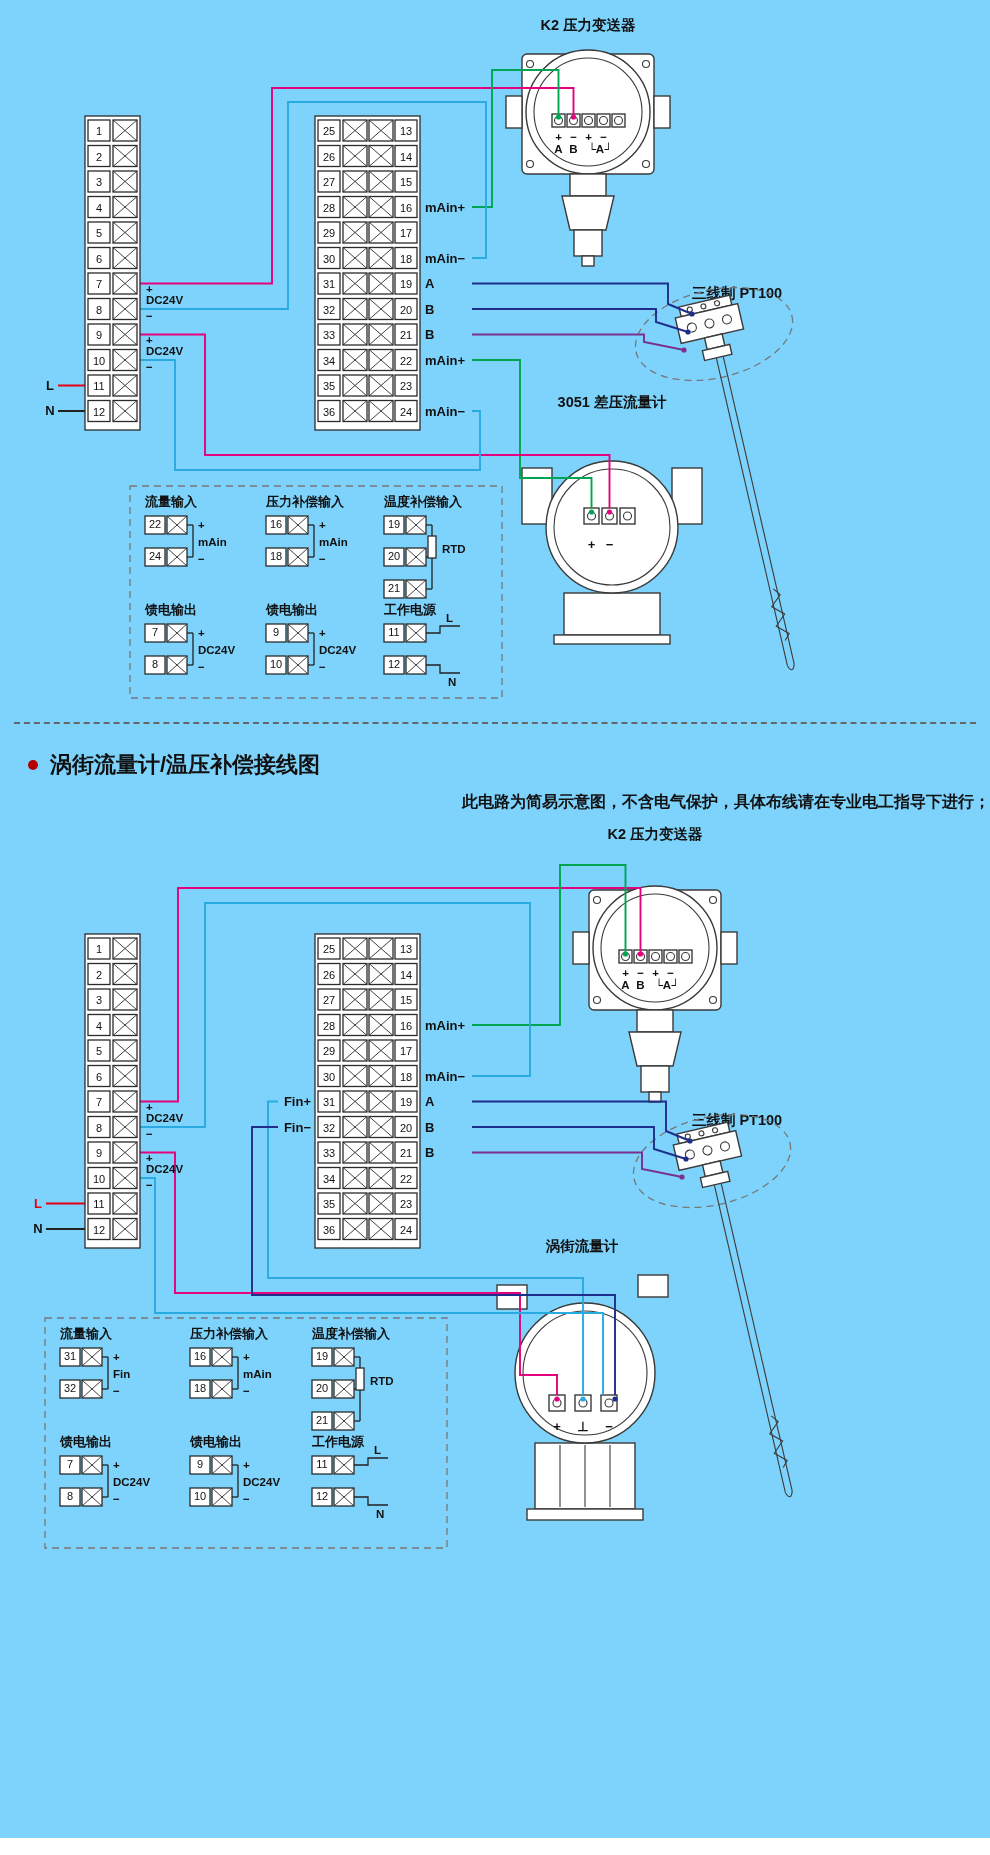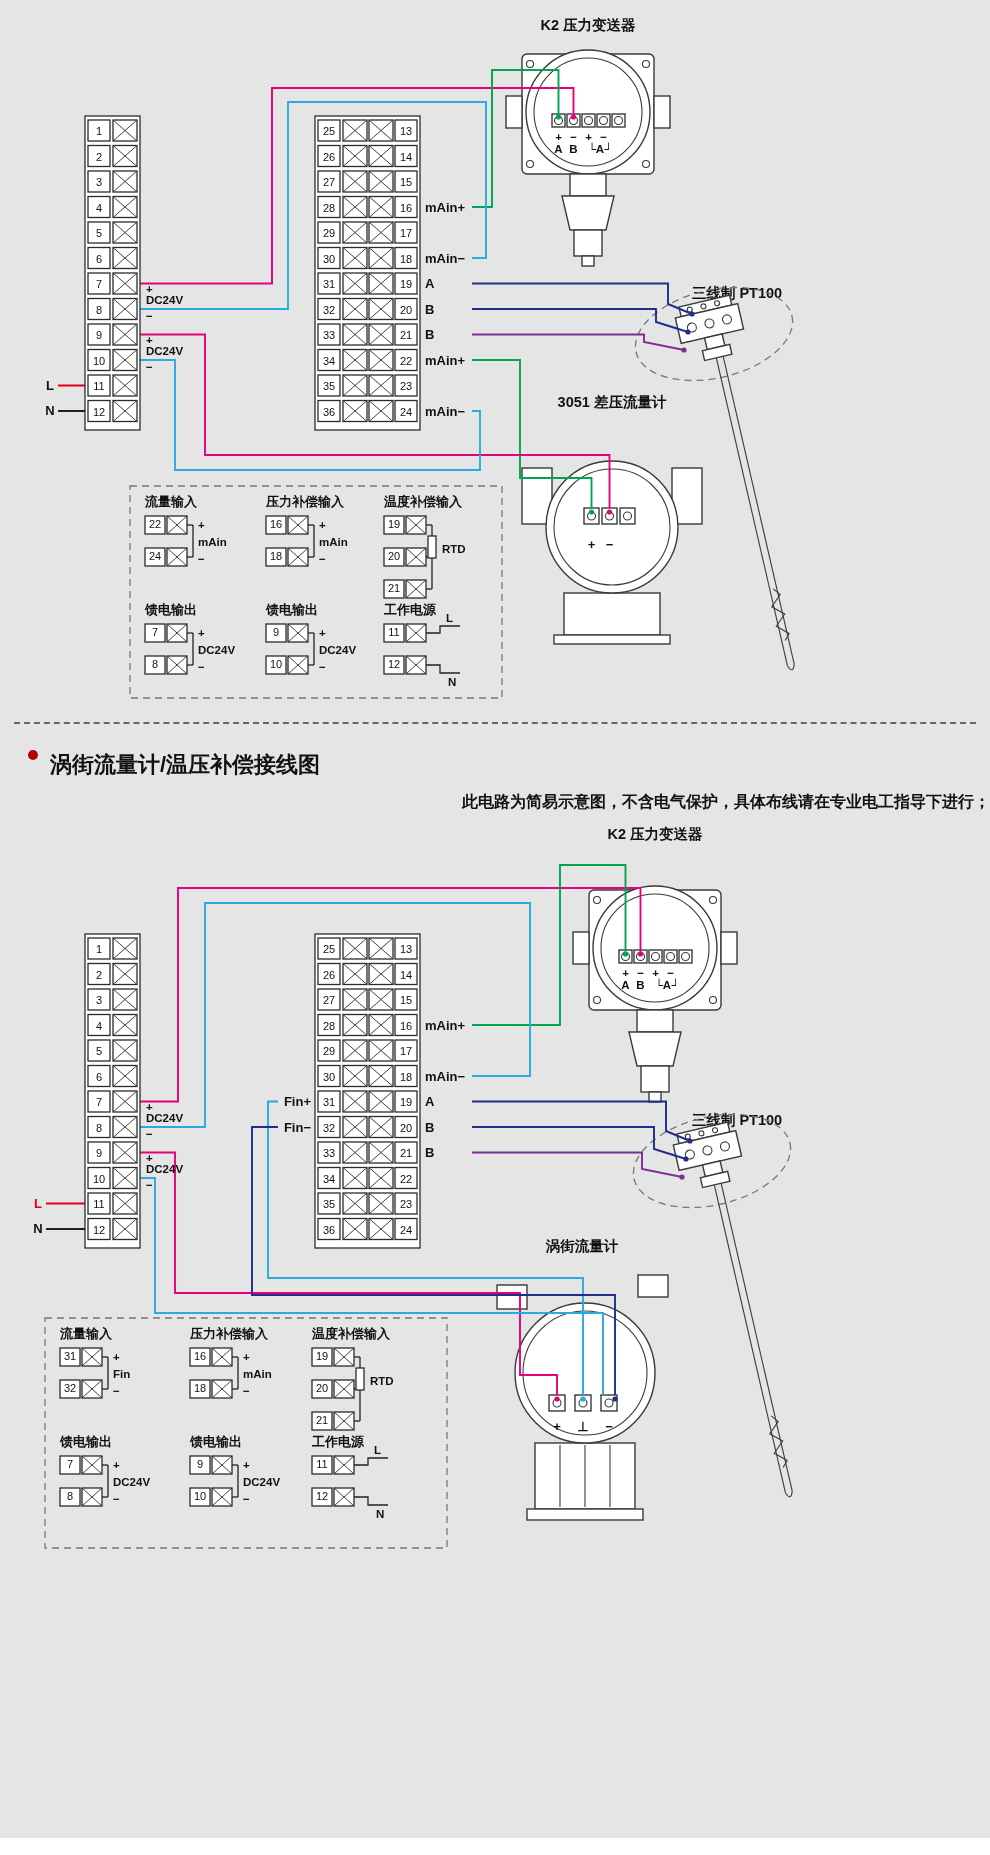--- a/index.html
+++ b/index.html
@@ -1,19 +1,19 @@
 <!DOCTYPE html>
 <html><head>
 <meta charset="utf-8">
 <style>
   html,body{margin:0;padding:0;background:#fff;}
-  .page{width:990px;font-family:"Liberation Sans",sans-serif;color:#111;background:#e5e5e5;}
+  .page{width:990px;font-family:"Liberation Sans",sans-serif;color:#111;background:#7dd3fc;}
   svg{display:block;}
   .divider{border-top:2px dashed #666;margin:4px 14px 0 14px;height:0;}
-  .title-row{display:flex;margin:26px 0 8px 28px;}
+  .title-row{display:flex;align-items:center;margin:26px 0 8px 28px;}
   .bullet{width:10px;height:10px;border-radius:50%;background:#b30000;margin-right:12px;flex:0 0 auto;}
   .title-row h2{font-size:22px;margin:0;font-weight:700;color:#111;}
   .subtitle{font-size:16px;font-weight:700;margin:12px 0 10px 48px;color:#111;text-align:right;}
   
   .box{fill:#fff;stroke:#2b2b2b;stroke-width:1.3;}
   .xln{stroke:#2b2b2b;stroke-width:0.9;}
   .tn{font:11px "Liberation Sans",sans-serif;fill:#111;}
   .ann{font:600 11.5px "Liberation Sans",sans-serif;fill:#111;}
   .lbl{font:700 13px "Liberation Sans",sans-serif;fill:#111;}
   .lr{fill:#e60012;}

